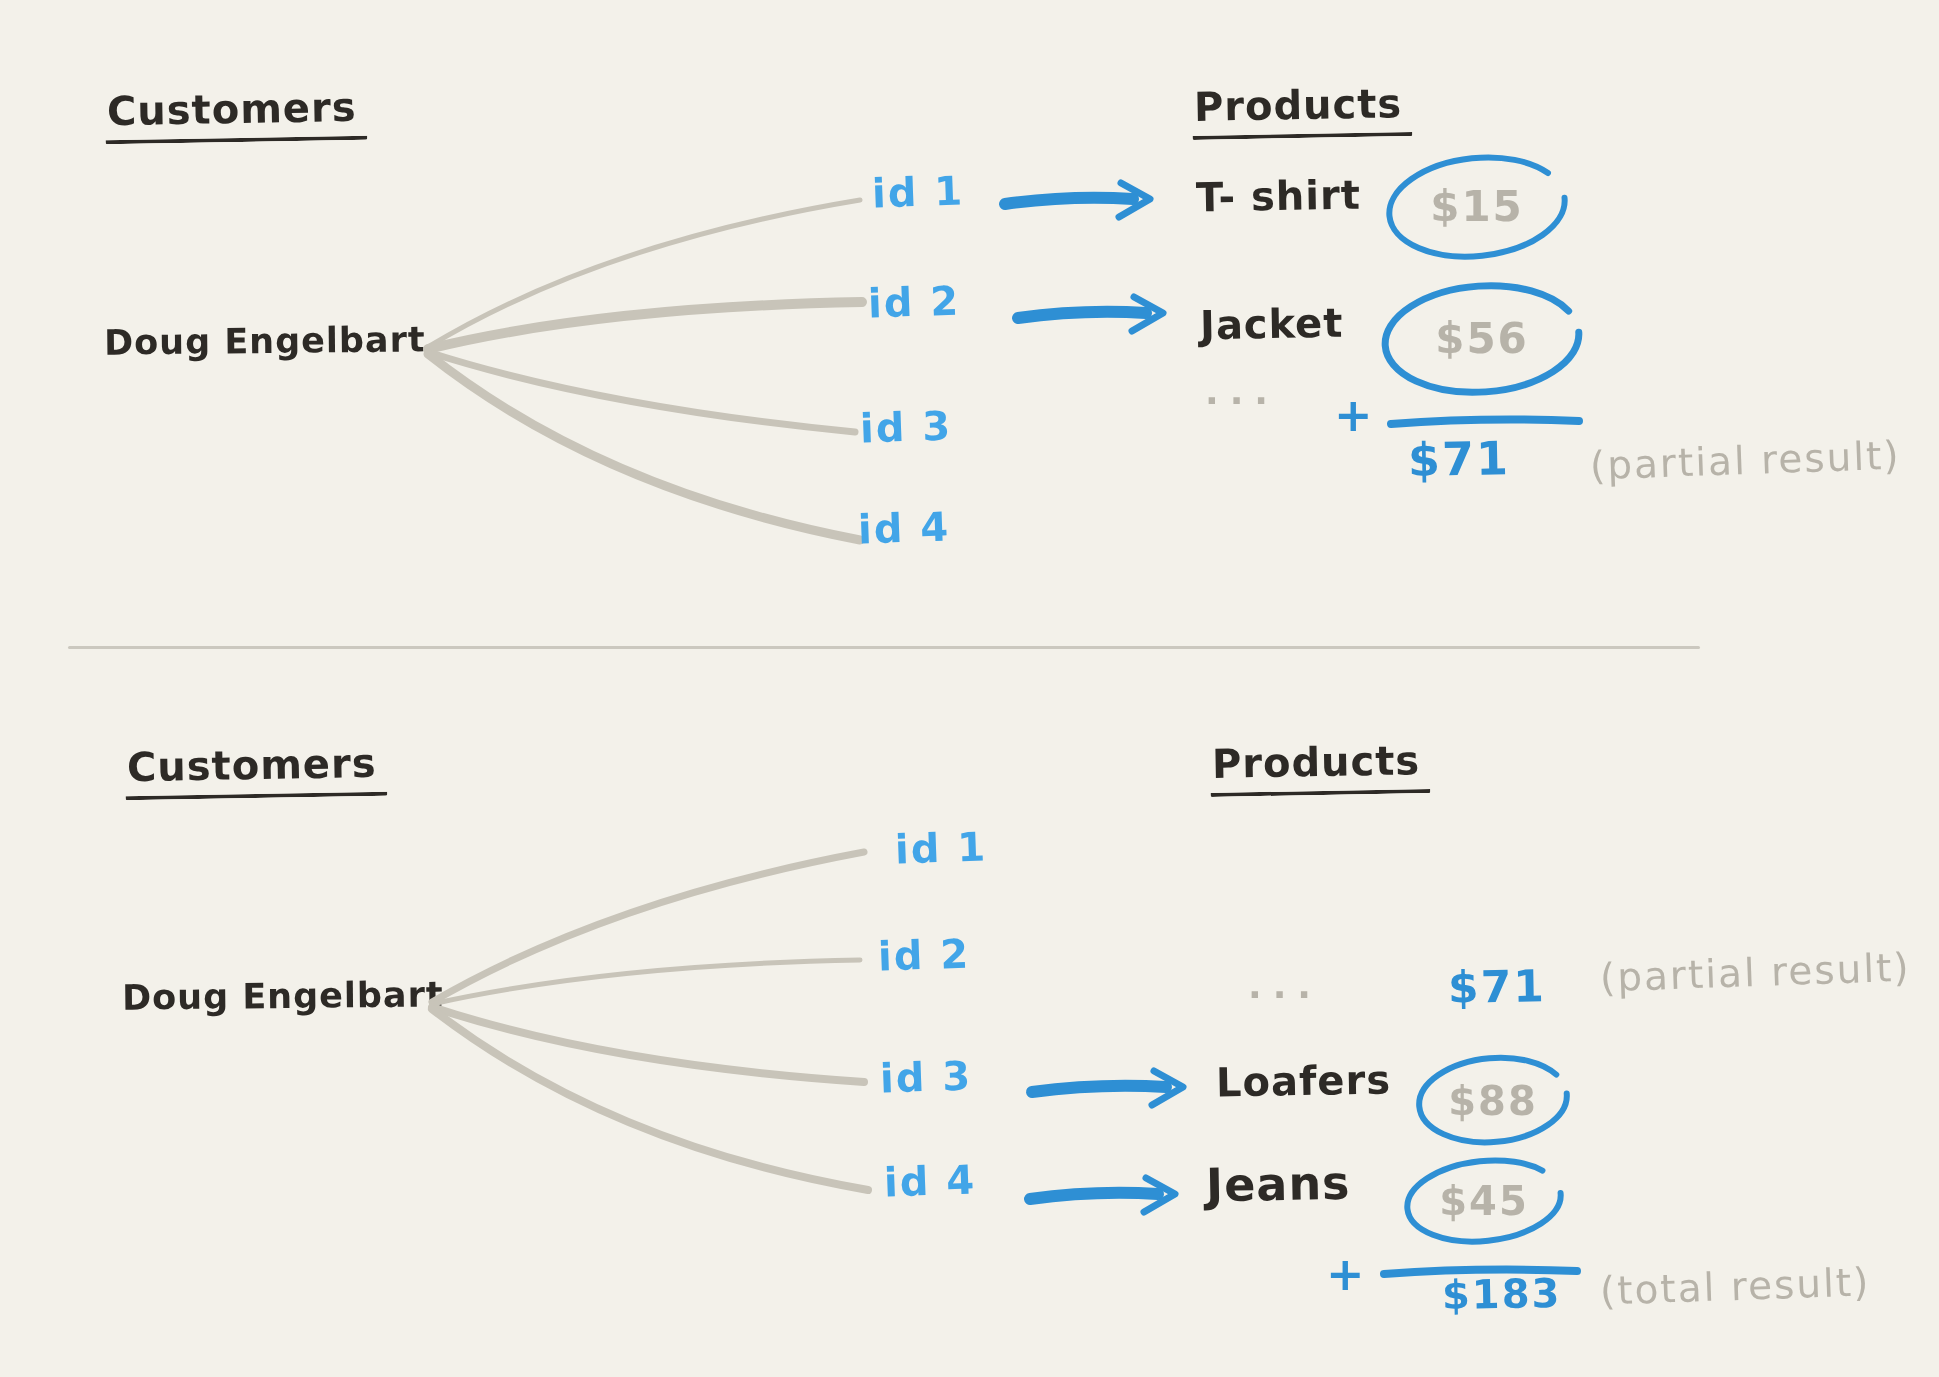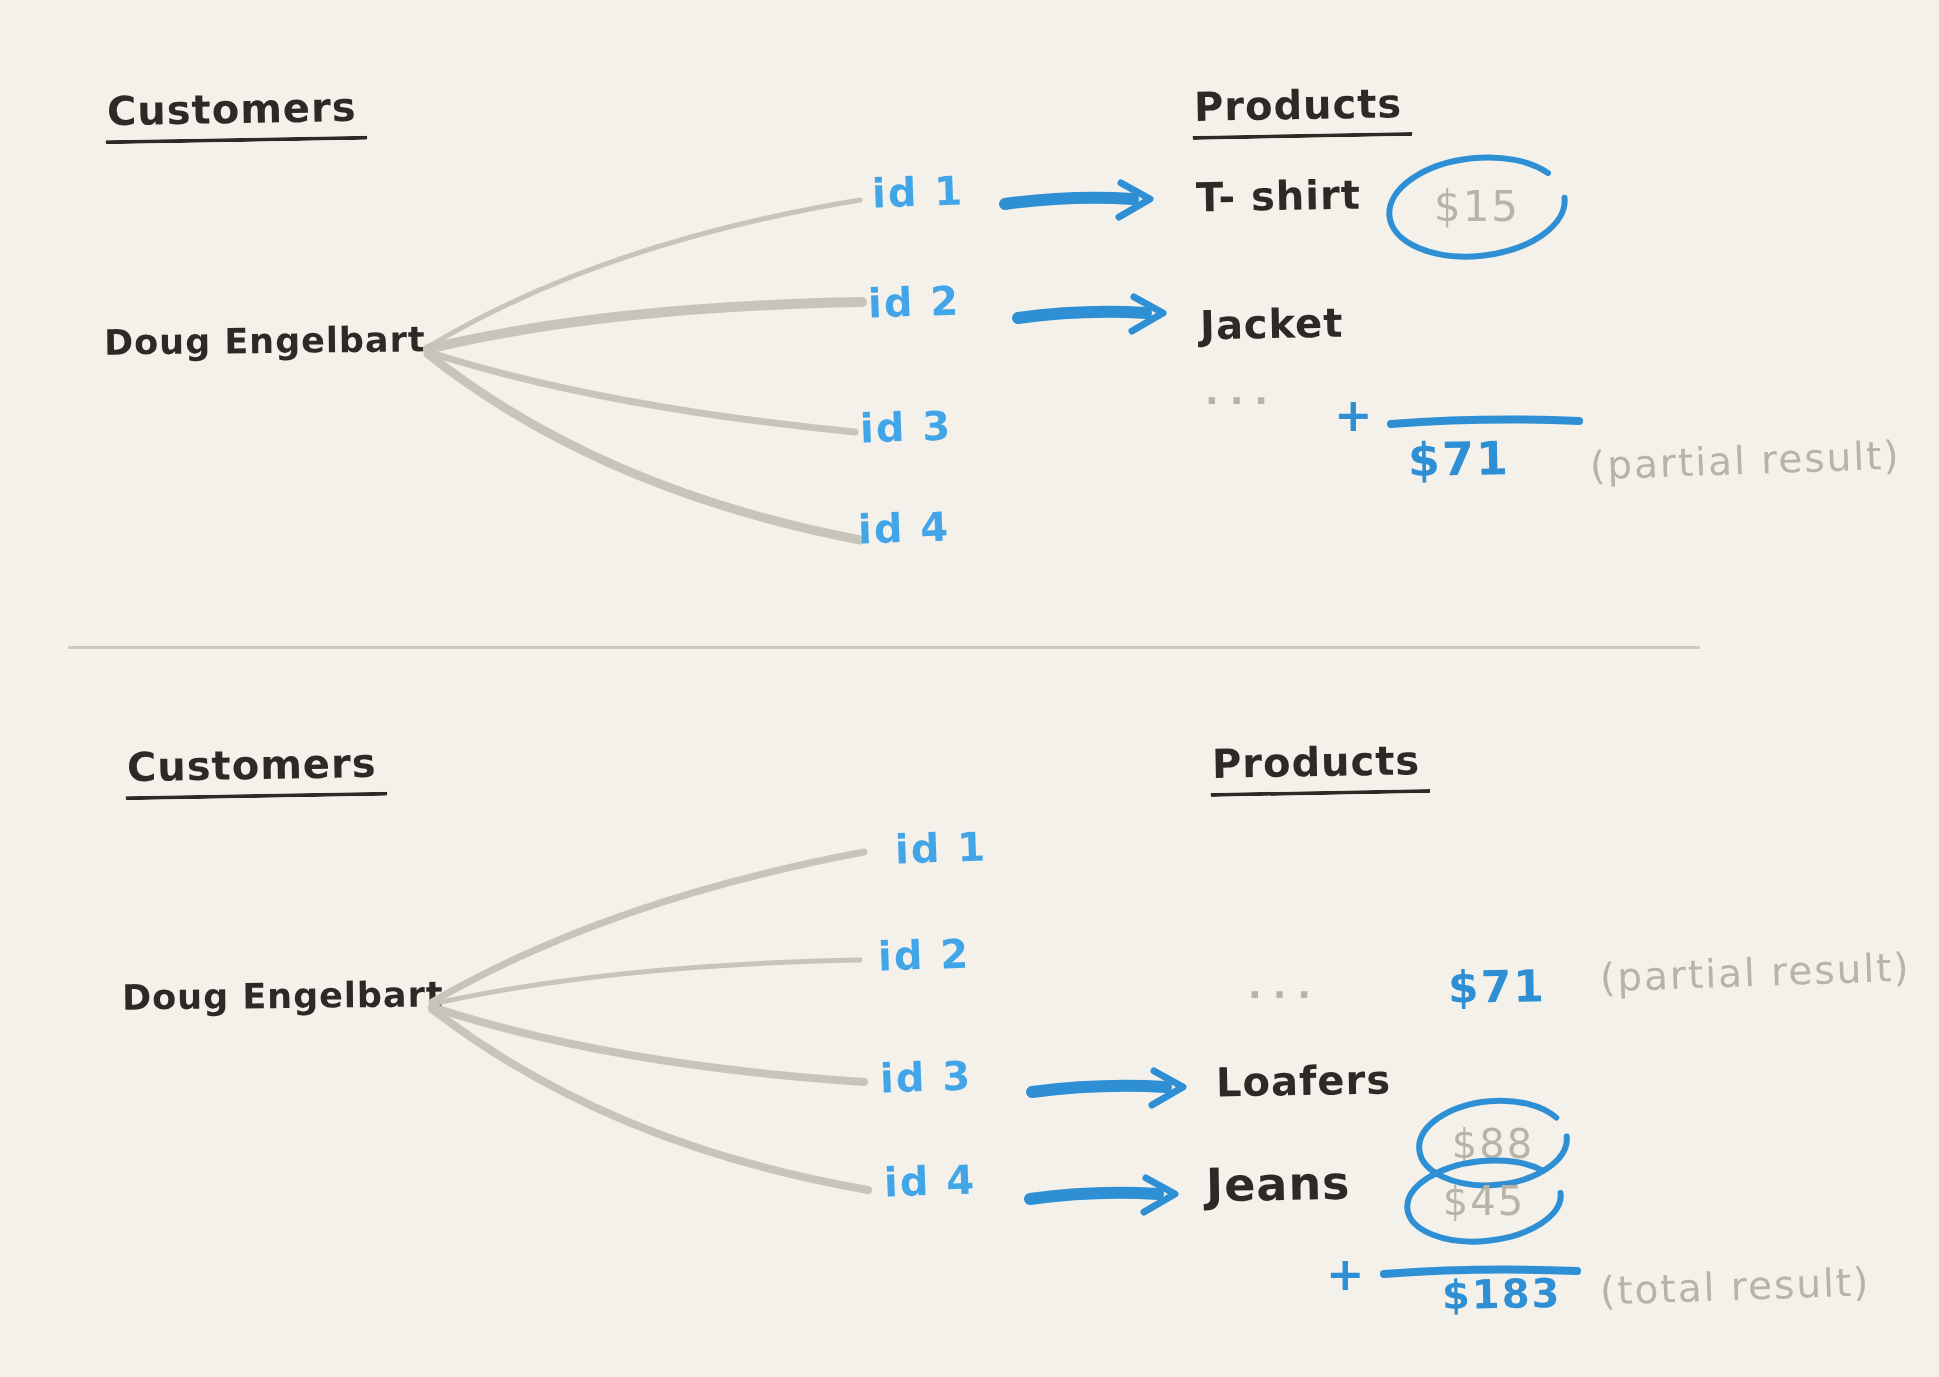--- a/index.html
+++ b/index.html
@@ -12,21 +12,21 @@
     overflow:hidden;font-family:"DejaVu Sans",sans-serif;line-height:1.1;
   }
   .abs{position:absolute;white-space:nowrap;}
   .hand{font-weight:700;color:var(--ink);letter-spacing:1px;}
   .heading{font-size:40px;border-bottom:4px solid var(--ink);
     padding:0 10px 7px 2px;transform:rotate(-1deg);border-radius:2px;}
   .customer{font-size:35px;transform:rotate(-0.6deg);}
   .id-label{font-size:40px;font-weight:700;color:var(--blue_light);
     letter-spacing:2px;transform:rotate(-2deg);}
   .product{font-size:40px;transform:rotate(-1deg);}
-  .price{font-size:42px;font-weight:400;color:var(--gray);letter-spacing:2px;}
+  .price{font-size:42px;font-weight:700;color:var(--gray);letter-spacing:2px;}
   .dots{font-size:36px;font-weight:700;color:var(--gray);letter-spacing:11px;}
   .plus{font-size:46px;font-weight:700;color:var(--blue);}
   .sum{font-weight:700;color:var(--blue);letter-spacing:2px;transform:rotate(-1deg);}
   .note{font-size:39px;font-weight:400;color:var(--gray);
     letter-spacing:2px;transform:rotate(-2deg);}
   svg.abs{overflow:visible;}
   .fan-line{stroke:var(--fan);fill:none;stroke-linecap:round;}
   .arrow-body{stroke:var(--blue);fill:none;stroke-linecap:round;}
   .arrow-head{stroke:var(--blue);fill:none;stroke-linecap:round;stroke-linejoin:round;}
   .sketch-ellipse{stroke:var(--blue);fill:none;stroke-linecap:round;}
@@ -71,20 +71,26 @@
   <div class="abs hand product" style="left:1196px;top:174px">T- shirt</div>
   <div class="abs hand product" style="left:1200px;top:302px">Jacket</div>
 
   <div class="price-circle" style="left:1382px;top:152px;width:190px;height:110px">
     <svg width="190" height="110" style="overflow:visible">
       <ellipse class="sketch-ellipse" cx="95" cy="55" rx="88" ry="49" stroke-width="6" pathLength="100" stroke-dasharray="93 7" transform="rotate(-6 95 55)"></ellipse>
     </svg>
     <span class="price">$15</span>
   </div>
 
+  <div class="price-circle" style="left:1378px;top:282px;width:208px;height:114px">
+    <svg width="208" height="114" style="overflow:visible">
+      <ellipse class="sketch-ellipse" cx="104" cy="57" rx="97" ry="53" stroke-width="7" pathLength="100" stroke-dasharray="95 5" transform="rotate(-4 104 57)"></ellipse>
+    </svg>
+    <span class="price">$56</span>
+  </div>
 
   <div class="abs dots" style="left:1205px;top:372px">...</div>
   <div class="abs plus" style="left:1334px;top:390px">+</div>
   <svg class="abs" style="left:1385px;top:410px" width="200" height="22">
     <path class="sum-line" stroke-width="8" d="M6,14 Q100,7 194,11"></path>
   </svg>
   <div class="abs sum" style="left:1408px;top:434px;font-size:46px">$71</div>
   <div class="abs note" style="left:1590px;top:440px">(partial result)</div>
 
   <div class="divider" style="left:68px;top:646px;width:1632px;height:3px"></div>
@@ -109,21 +115,21 @@
 
   <div class="abs dots" style="left:1248px;top:966px">...</div>
   <div class="abs sum" style="left:1448px;top:963px;font-size:44px">$71</div>
   <div class="abs note" style="left:1600px;top:952px">(partial result)</div>
 
   <svg class="abs" style="left:1020px;top:1066px" width="180" height="48">
     <path class="arrow-body" stroke-width="12" d="M12,26 Q80,17 146,21"></path>
     <path class="arrow-head" stroke-width="7" d="M134,5 L163,21 L132,39"></path>
   </svg>
   <div class="abs hand product" style="left:1216px;top:1059px">Loafers</div>
-  <div class="price-circle" style="left:1412px;top:1096px;width:162px;height:95px">
+  <div class="price-circle" style="left:1412px;top:1053px;width:162px;height:95px">
     <svg width="162" height="95" style="overflow:visible">
       <ellipse class="sketch-ellipse" cx="81" cy="47" rx="74" ry="42" stroke-width="6" pathLength="100" stroke-dasharray="94 6" transform="rotate(-5 81 47)"></ellipse>
     </svg>
     <span class="price" style="font-size:40px">$88</span>
   </div>
 
   <svg class="abs" style="left:1020px;top:1173px" width="170" height="48">
     <path class="arrow-body" stroke-width="12" d="M10,26 Q75,17 138,21"></path>
     <path class="arrow-head" stroke-width="7" d="M126,5 L155,21 L124,39"></path>
   </svg>

